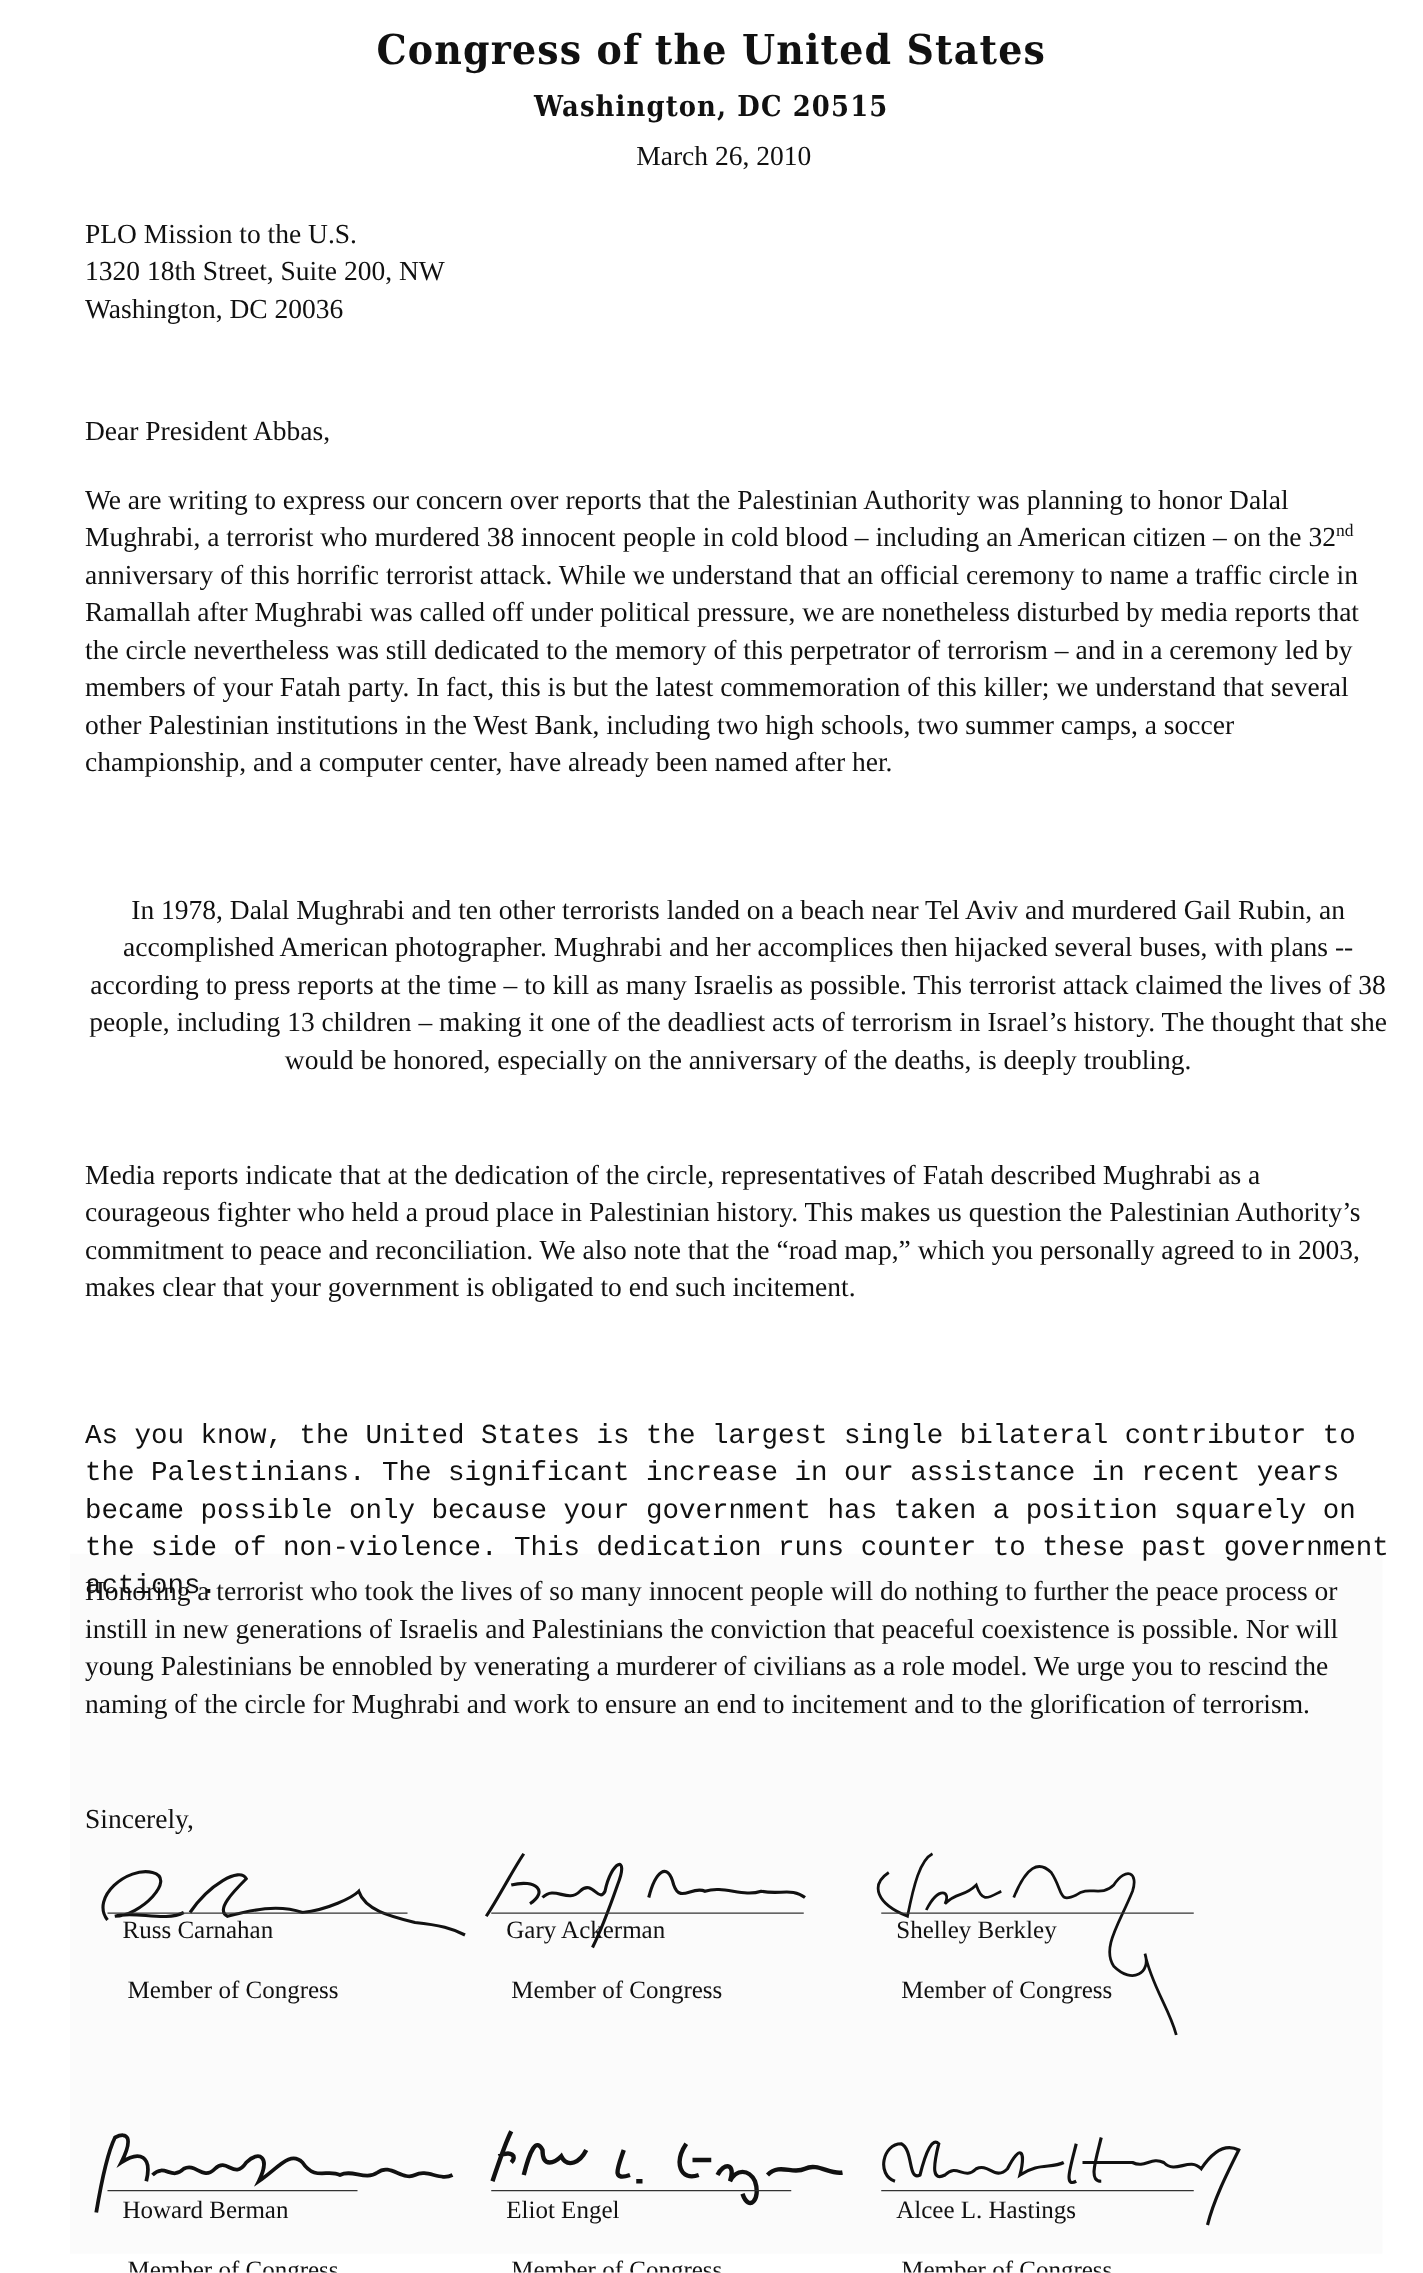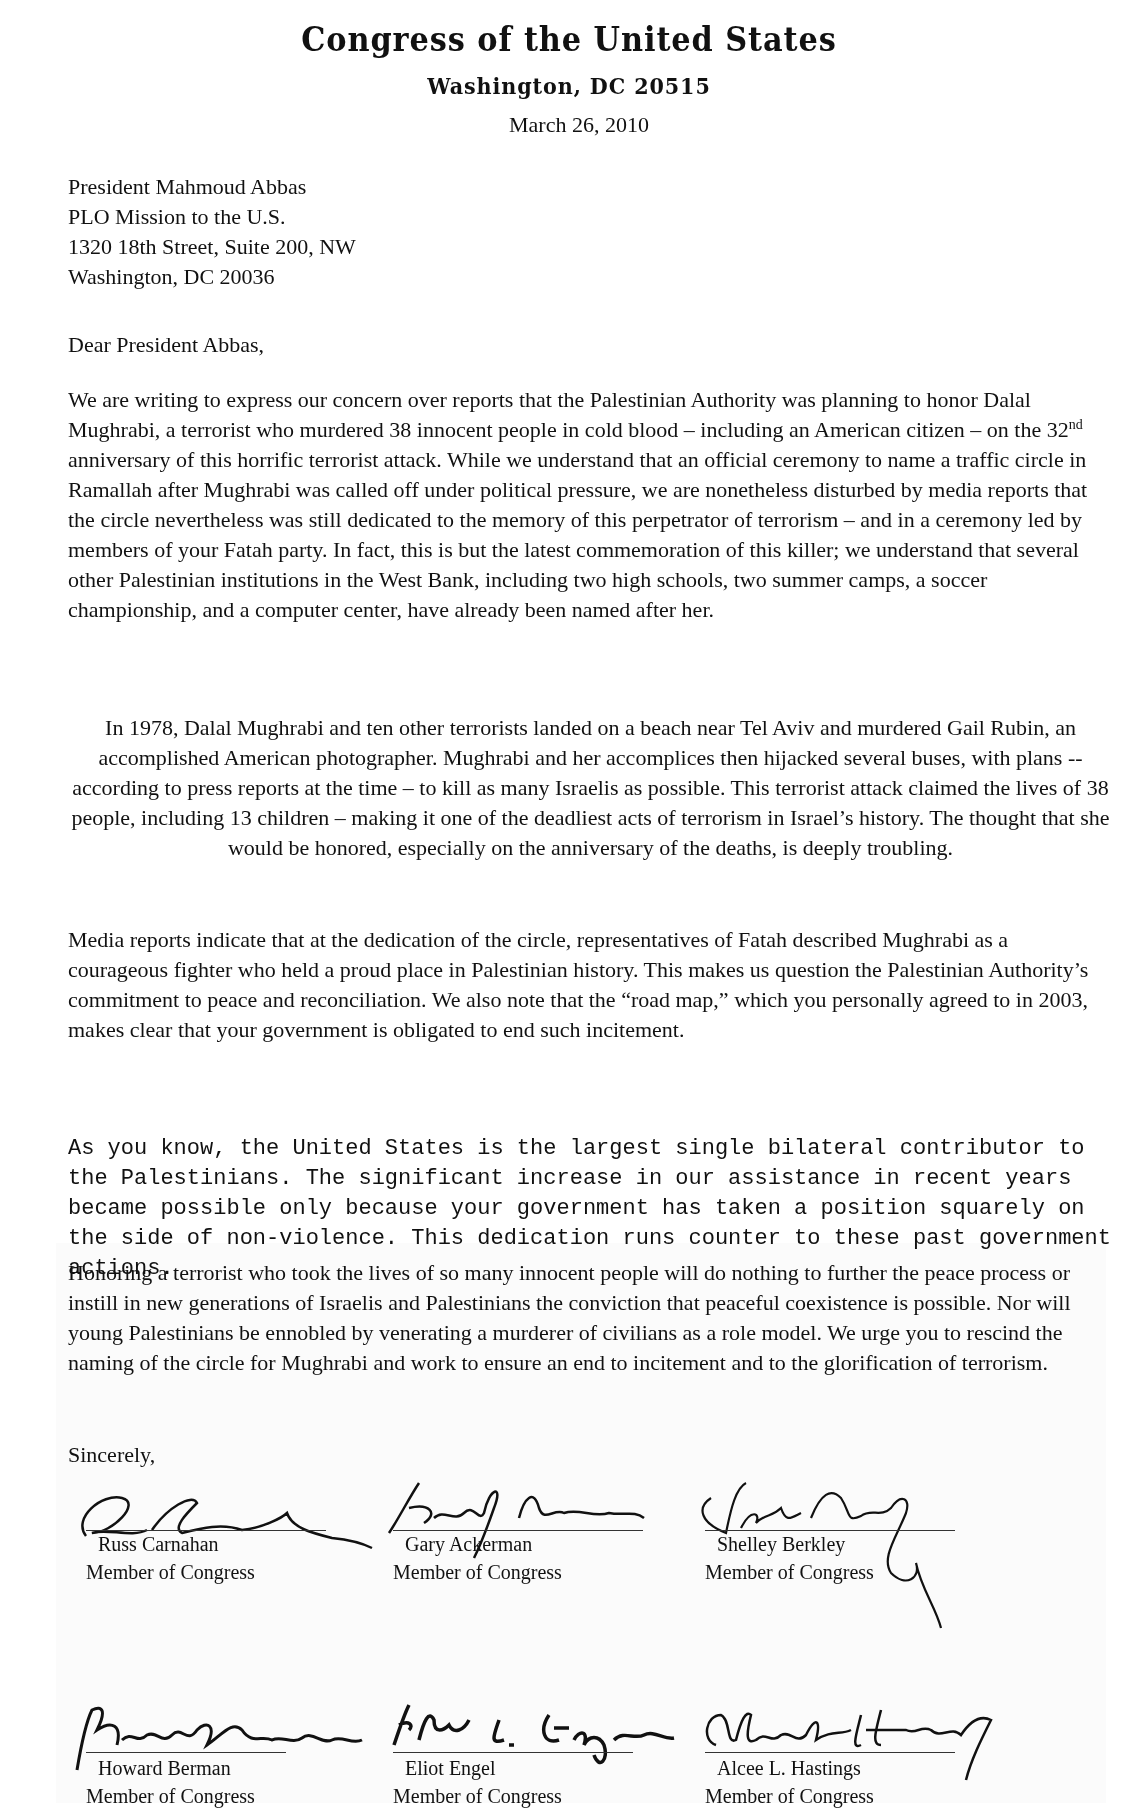--- a/index.html
+++ b/index.html
@@ -21,35 +21,34 @@
   .p1 { top: 385px; }
   .p2 { top: 713px; text-align: center; }
   .p3 { top: 925px; }
   .p4 { top: 1134px; font-family: Liberation Mono, monospace; }
   .p5 { top: 1258px; }
   .closing { top: 1440px; }
   sup { font-size: 14px; line-height: 0; vertical-align: super; }
   .sig { position: absolute; width: 300px; }
   .sig svg { position: absolute; left: -14px; top: 0; overflow: visible; }
   .sig .nm { position: absolute; left: 12px; font-size: 20px; line-height: 24px; }
-  .sig .ttl { position: absolute; left: 0; font-size: 20px; line-height: 24px; }
+  .sig .ttl { position: absolute; left: 16px; font-size: 20px; line-height: 24px; margin-top: 20px; }
   .sig .line { position: absolute; left: 0; height: 1px; background: #333; }
 </style>
 </head>
 <body>
 
 <div class="page">
   <div class="tint"></div>
 
   <div class="hdr-title">Congress of the United States</div>
   <div class="hdr-city">Washington, DC 20515</div>
   <div class="date">March 26, 2010</div>
 
   <div class="block addr">
-    <p>President Mahmoud Abbas</p>
     <p>PLO Mission to the U.S.</p>
     <p>1320 18th Street, Suite 200, NW</p>
     <p>Washington, DC 20036</p>
   </div>
 
   <div class="block salutation">Dear President Abbas,</div>
 
   <div class="block p1">
     <span>We are writing to express our concern over reports that the Palestinian Authority was planning to honor Dalal Mughrabi, a terrorist who murdered 38 innocent people in cold blood – including an American citizen – on the 32</span><sup>nd</sup><span> anniversary of this horrific terrorist attack.  While we understand that an official ceremony to name a traffic circle in Ramallah after Mughrabi was called off under political pressure, we are nonetheless disturbed by media reports that the circle nevertheless was still dedicated to the memory of this perpetrator of terrorism – and in a ceremony led by members of your Fatah party.  In fact, this is but the latest commemoration of this killer; we understand that several other Palestinian institutions in the West Bank, including two high schools, two summer camps, a soccer championship, and a computer center, have already been named after her.</span>
   </div>

